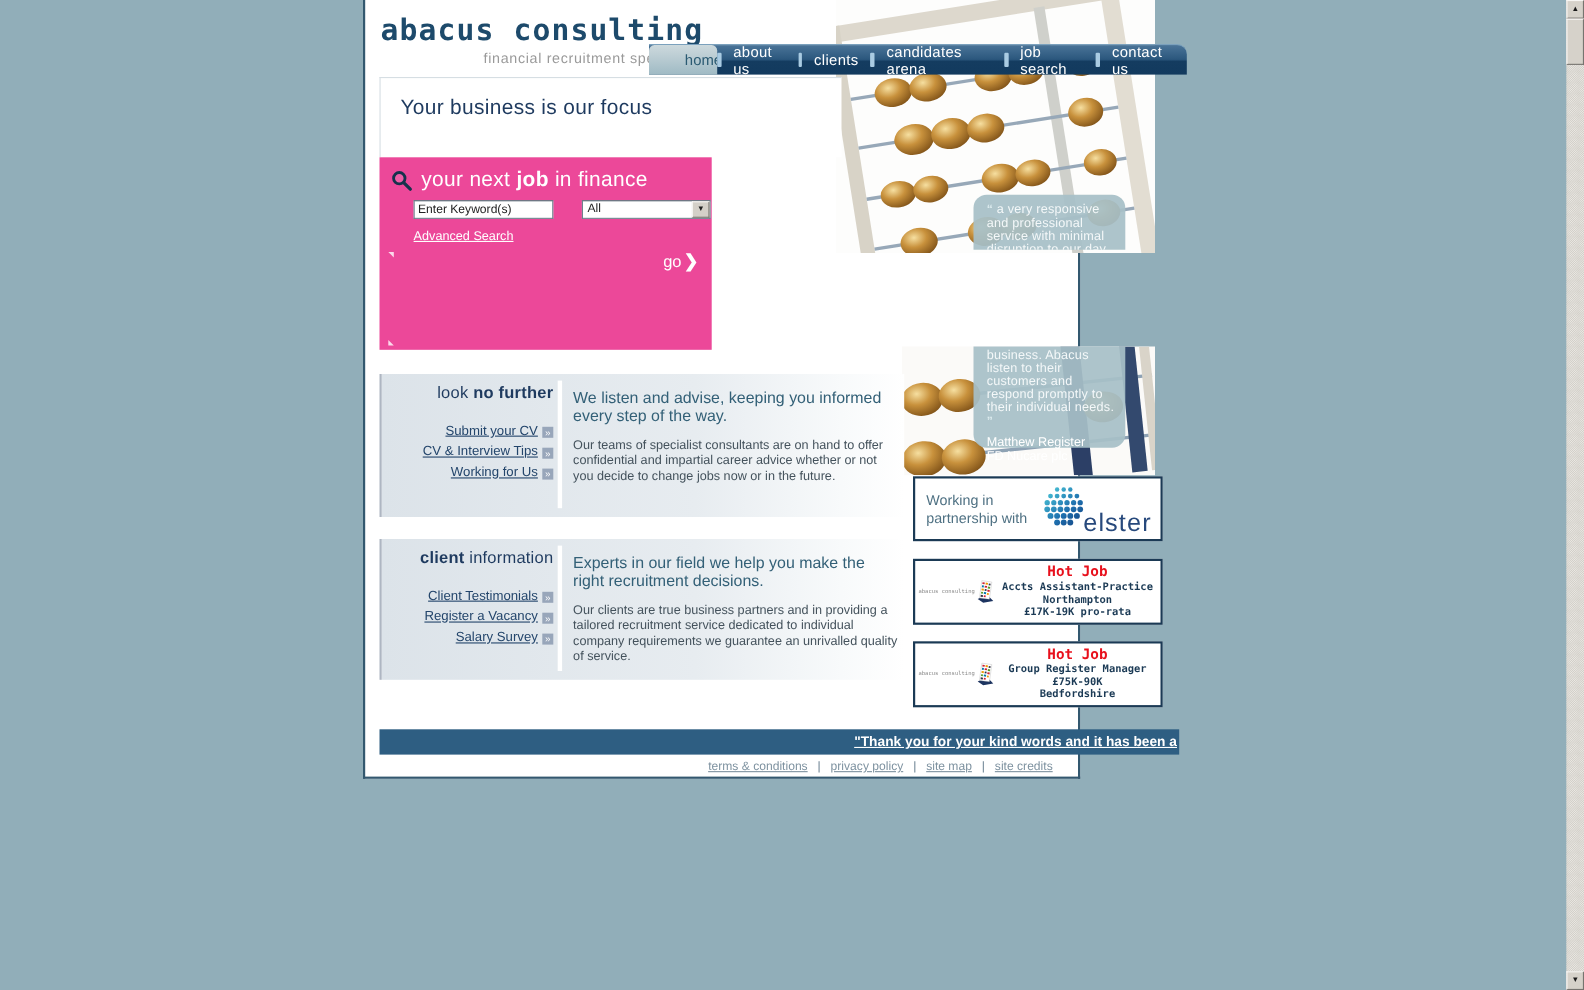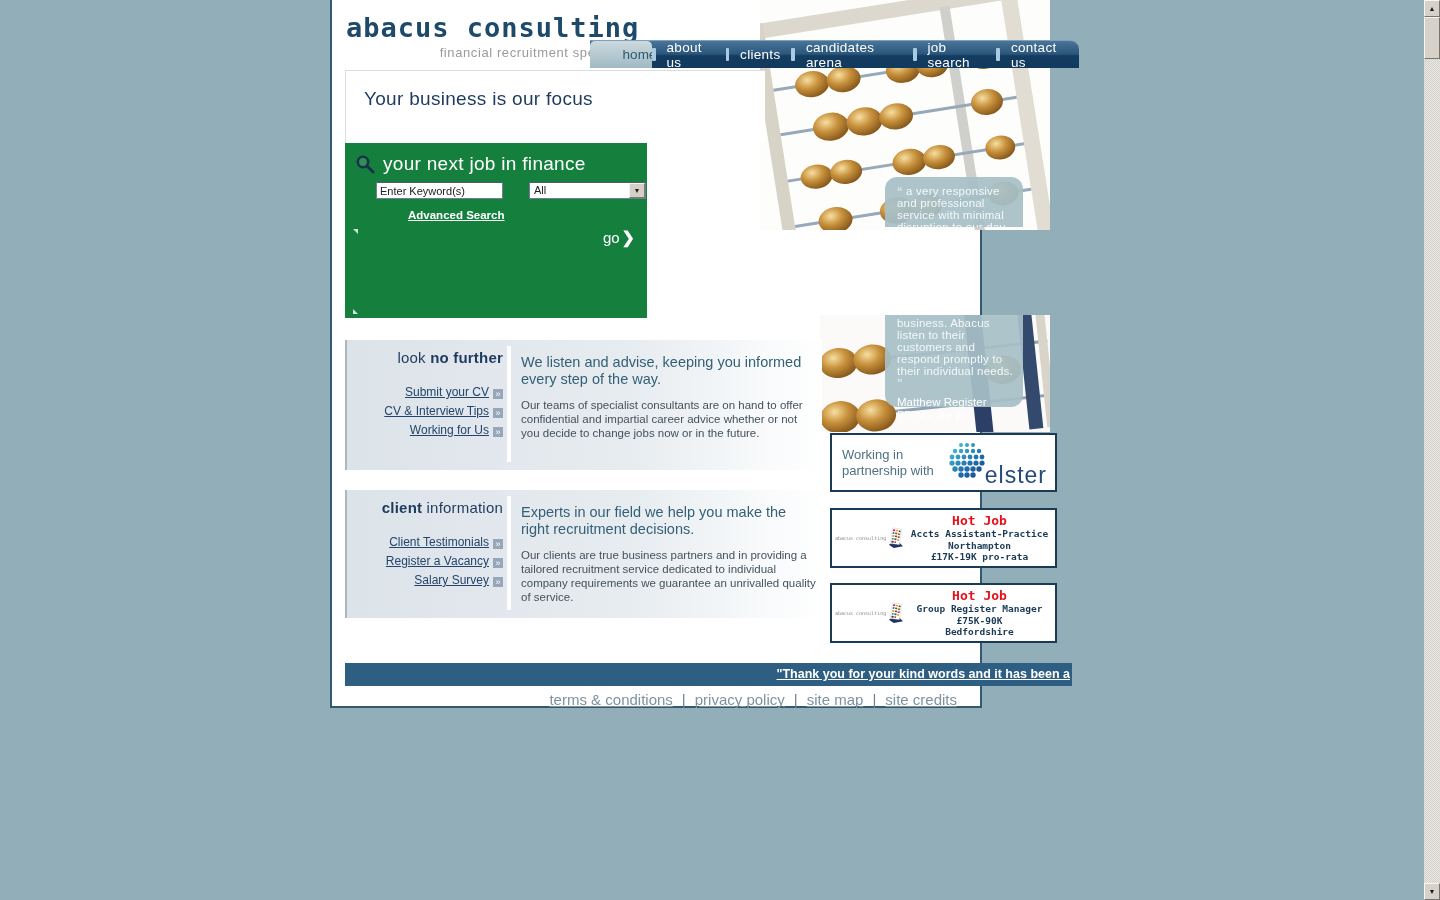--- a/index.html
+++ b/index.html
@@ -46,37 +46,37 @@
     align-items:center; padding:0 11px; cursor:pointer; }
   .nav-sep { width:4px; height:13px; background:#a9cbe2; border-radius:1px; align-self:center; }
 
   
   .hero { position:absolute; left:13px; top:70px; width:420px; height:73px; background:#fff;
     border-top:1px solid #d6dee3; border-left:1px solid #d6dee3; padding:15px 0 0 18px; }
   .hero-line1 { font-size:20px; color:#94a9b7; letter-spacing:0.3px; }
   .hero-line2 { font-size:19px; color:#1e3a5f; letter-spacing:0.3px; margin-top:2px; }
 
   
-  .search-panel { position:absolute; left:13px; top:143px; width:302px; height:175px; background:#15803d; }
+  .search-panel { position:absolute; left:13px; top:143px; width:302px; height:175px; background:#ec4899; }
   .sp-title { display:flex; align-items:center; padding:10px 0 0 10px; color:#fff; font-size:19px; letter-spacing:0.3px; }
-  .sp-title b { font-weight:normal; }
+  .sp-title b { font-weight:bold; }
   .sp-title .mag { margin-right:8px; }
   .sp-row { position:absolute; left:0; top:39px; width:100%; height:20px; }
   .sp-input { position:absolute; left:31px; top:0; width:127px; height:17px; font-size:11px;
     font-family:"Liberation Sans",sans-serif; color:#222; border:1px solid #6e7f8d;
     border-top-color:#4e5f6c; background:#fff; padding:1px 3px; }
   .sp-select { position:absolute; left:184px; top:0; width:117px; height:17px; background:#fff;
     border:1px solid #6e7f8d; border-top-color:#4e5f6c; font-size:11px; color:#222; }
   .sp-select .val { position:absolute; left:4px; top:1px; }
   .sp-select .btn { position:absolute; right:0; top:0; width:16px; height:15px; background:#d4d0c8;
     border:1px solid; border-color:#f4f3f0 #7a7871 #7a7871 #f4f3f0; font-size:7px; color:#222;
     text-align:center; line-height:13px; }
   .sp-links { position:absolute; left:0; top:66px; width:100%; }
-  .sp-adv { position:absolute; left:31px; top:0; color:#fff; font-size:11.5px; font-weight:bold;
-    text-decoration:underline; cursor:pointer;margin-left:32px; }
+  .sp-adv { position:absolute; left:31px; top:0; color:#fff; font-size:11.5px; font-weight:normal;
+    text-decoration:underline; cursor:pointer; }
   .sp-go { position:absolute; right:12px; top:-4px; color:#fff; font-size:15px; cursor:pointer;margin-top:23px; }
   .sp-go .chev { font-weight:bold; font-size:16px; margin-left:2px; }
   .tick { position:absolute; width:0; height:0; }
   .tick1 { left:8px; top:86px; border-top:5px solid rgba(255,255,255,0.8); border-left:5px solid transparent; }
   .tick2 { left:8px; top:166px; border-bottom:5px solid rgba(255,255,255,0.8); border-right:5px solid transparent; }
 
   
   .quote1 { position:absolute; left:553px; top:177px; width:138px; height:50px;
     background:rgba(167,192,199,0.93); border-radius:12px 12px 0 0; overflow:hidden;
     padding:8px 8px 0 12px; }
@@ -117,21 +117,21 @@
   .hj-thumb { width:72px; display:flex; align-items:center; padding-left:3px; }
   .hj-thumb-label { font-size:5px; color:#8a8a8a; font-family:"DejaVu Sans Mono",monospace; margin-right:2px; white-space:nowrap; }
   .hj-text { flex:1; text-align:center; font-family:"DejaVu Sans Mono",monospace; }
   .hj-badge { font-size:13px; font-weight:bold; color:#e8101c; }
   .hj-line { font-size:9.5px; color:#1b3a55; font-weight:bold; line-height:11.5px; }
 
   
   .ticker { position:absolute; left:13px; top:663px; width:727px; height:23px; background:#2e5e82; overflow:hidden; }
   .ticker-text { position:absolute; right:2px; top:0; line-height:23px; white-space:nowrap;
     color:#fff; font-size:12.5px; font-weight:bold; text-decoration:underline; }
-  .footer { position:absolute; top:691px; right:23px; font-size:15px; color:#7e92a0; }
+  .footer { position:absolute; top:691px; right:23px; font-size:11px; color:#7e92a0; }
   .footer a { color:#7e92a0; text-decoration:underline; cursor:pointer; }
   .f-sep { margin:0 9px; text-decoration:none; color:#6a8191; }
 </style>
 </head>
 <body>
 
 <div class="viewport">
 
   <div class="content">
 

